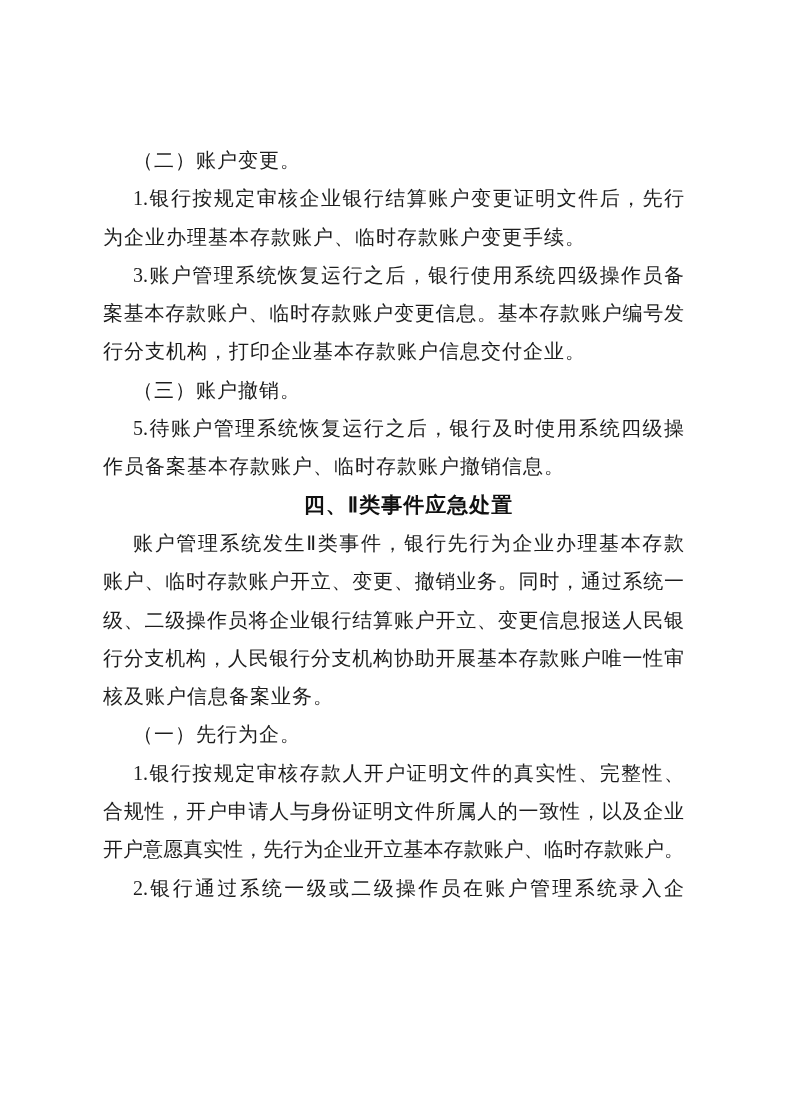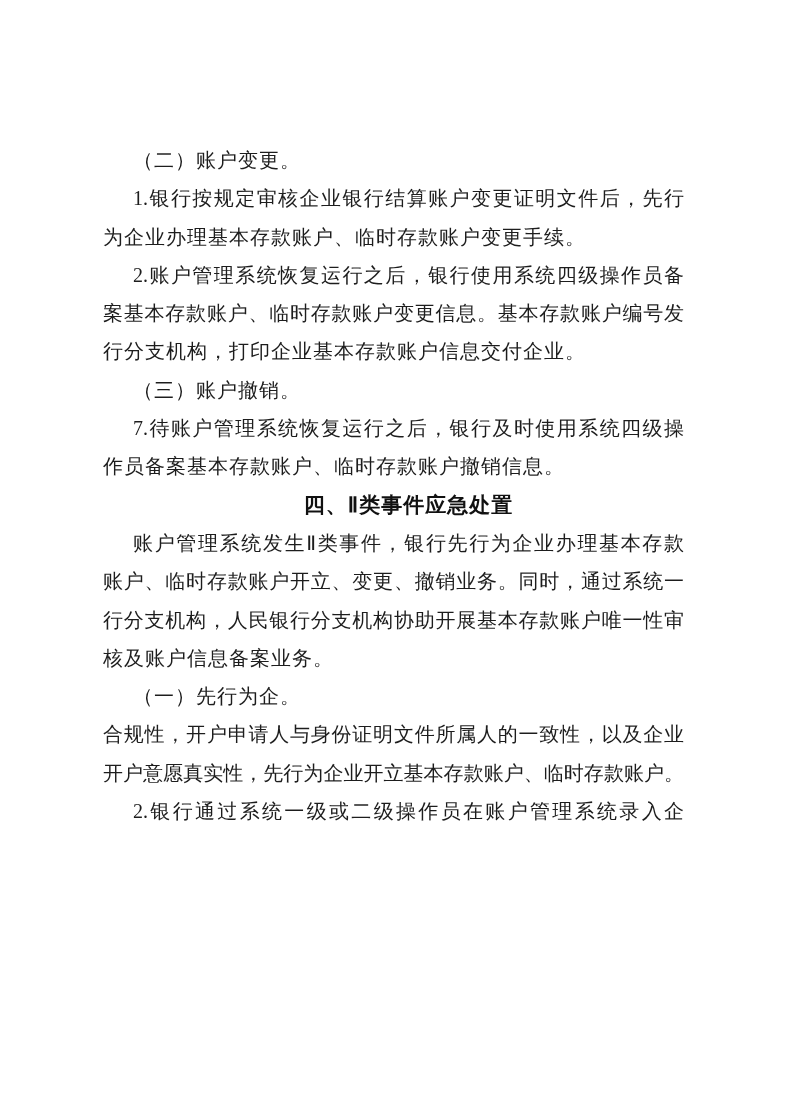--- a/index.html
+++ b/index.html
@@ -62,32 +62,34 @@
   }
 </style>
 </head>
 <body>
 
 <div class="page">
   <div class="doc-body">
       <div class="line indent">（二）账户变更。</div>
       <div class="line indent justify">1.银行按规定审核企业银行结算账户变更证明文件后，先行</div>
       <div class="line">为企业办理基本存款账户、临时存款账户变更手续。</div>
-      <div class="line indent justify">2.账户管理系统恢复运行之后，银行使用系统四级操作员备</div>
+      <div class="line indent justify">3.账户管理系统恢复运行之后，银行使用系统四级操作员备</div>
       <div class="line justify">案基本存款账户、临时存款账户变更信息。基本存款账户编号发</div>
       <div class="line">行分支机构，打印企业基本存款账户信息交付企业。</div>
       <div class="line indent">（三）账户撤销。</div>
-      <div class="line indent justify">7.待账户管理系统恢复运行之后，银行及时使用系统四级操</div>
+      <div class="line indent justify">5.待账户管理系统恢复运行之后，银行及时使用系统四级操</div>
       <div class="line">作员备案基本存款账户、临时存款账户撤销信息。</div>
       <div class="line indent heading">四、Ⅱ类事件应急处置</div>
       <div class="line indent justify">账户管理系统发生Ⅱ类事件，银行先行为企业办理基本存款</div>
       <div class="line justify">账户、临时存款账户开立、变更、撤销业务。同时，通过系统一</div>
+      <div class="line justify">级、二级操作员将企业银行结算账户开立、变更信息报送人民银</div>
       <div class="line justify">行分支机构，人民银行分支机构协助开展基本存款账户唯一性审</div>
       <div class="line">核及账户信息备案业务。</div>
       <div class="line indent">（一）先行为企。</div>
+      <div class="line indent justify">1.银行按规定审核存款人开户证明文件的真实性、完整性、</div>
       <div class="line justify">合规性，开户申请人与身份证明文件所属人的一致性，以及企业</div>
       <div class="line justify">开户意愿真实性，先行为企业开立基本存款账户、临时存款账户。</div>
       <div class="line indent justify">2.银行通过系统一级或二级操作员在账户管理系统录入企</div>
     </div>
   <div class="footer">
     <span>— 26 —</span>
   </div>
 </div>
 
 </body></html>

